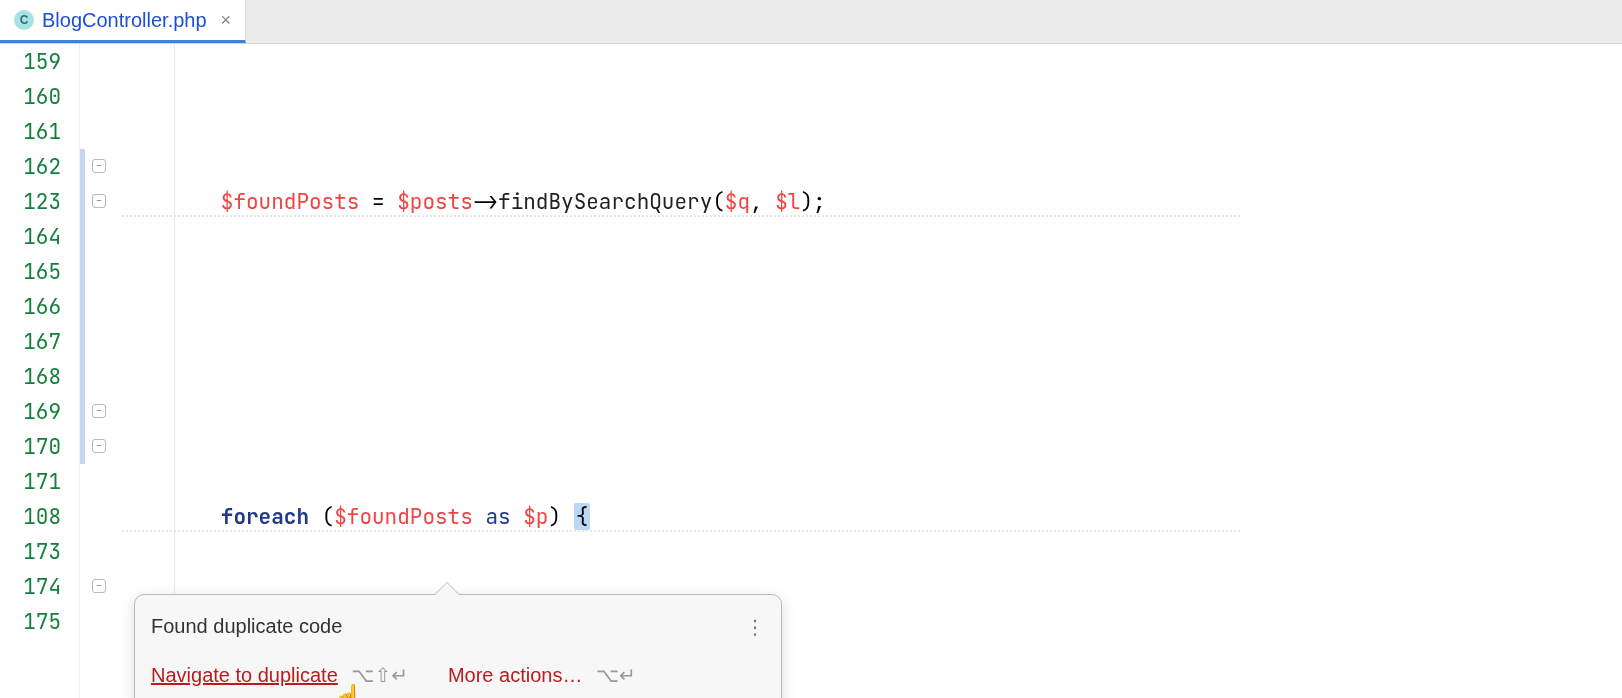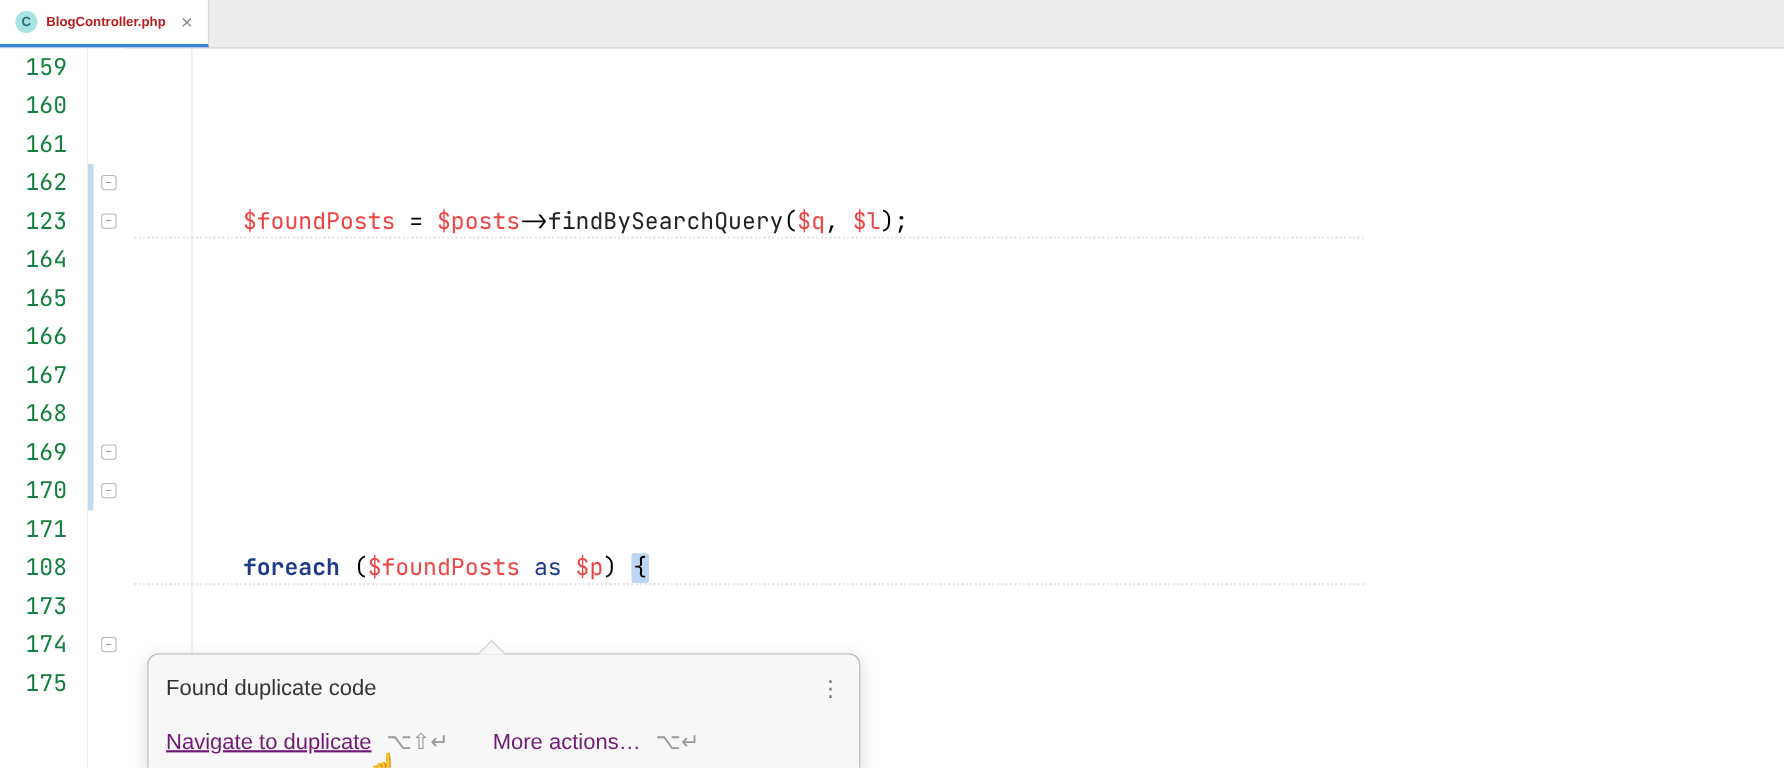--- a/index.html
+++ b/index.html
@@ -35,23 +35,22 @@
     border-radius: 50%;
     background: #a7e3e3;
     display: flex;
     align-items: center;
     justify-content: center;
     font-size: 12px;
     color: #2a6f6f;
     font-weight: bold;
   }
   .tab .label {
-    font-size: 12px;
-    color: #b91c1c;
-    font-weight: bold;
+    font-size: 20px;
+    color: #1d4ed8;
   }
   .tab .close {
     margin-left: 6px;
     color: #888;
     font-size: 18px;
     cursor: pointer;
   }
 
   
   .editor {
@@ -170,21 +169,21 @@
     cursor: pointer;
     line-height: 1;
   }
   .popup .actions {
     display: flex;
     align-items: center;
     padding: 8px 16px 16px 16px;
     gap: 40px;
   }
   .popup .link {
-    color: #701a75;
+    color: #b91c1c;
     cursor: pointer;
   }
   .popup .link.primary { text-decoration: underline; }
   .popup .shortcut {
     color: #9a9a9a;
     margin-left: 8px;
     font-size: 20px;
   }
 
   .cursor-hand {

